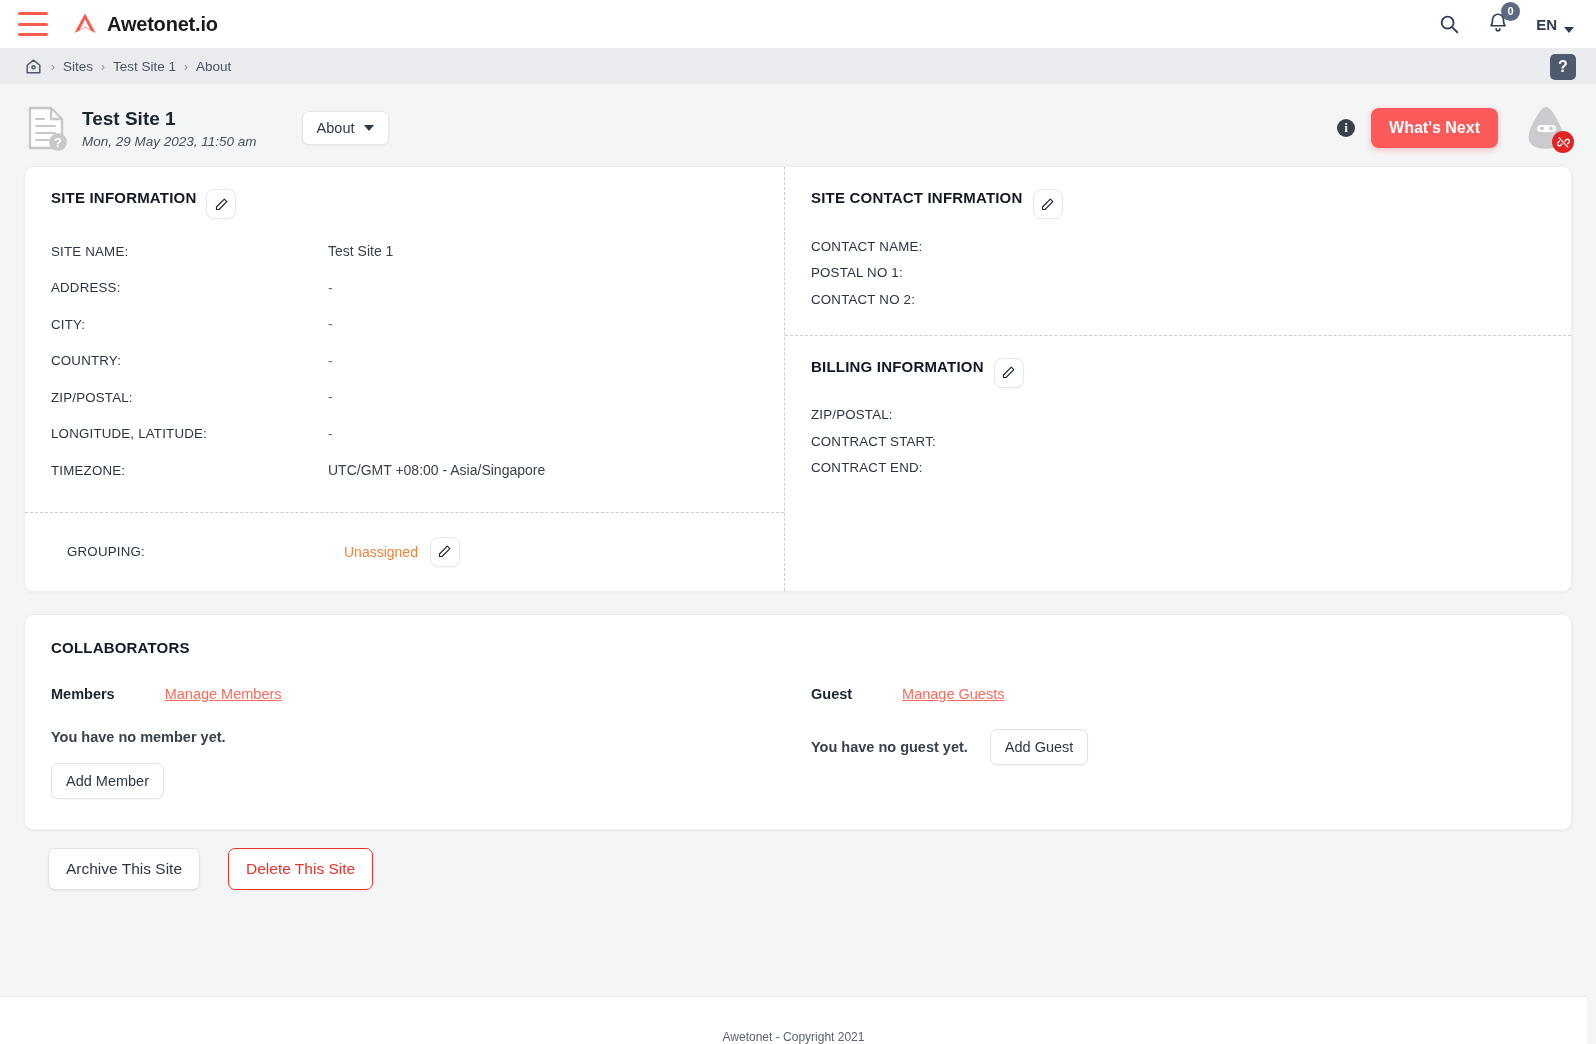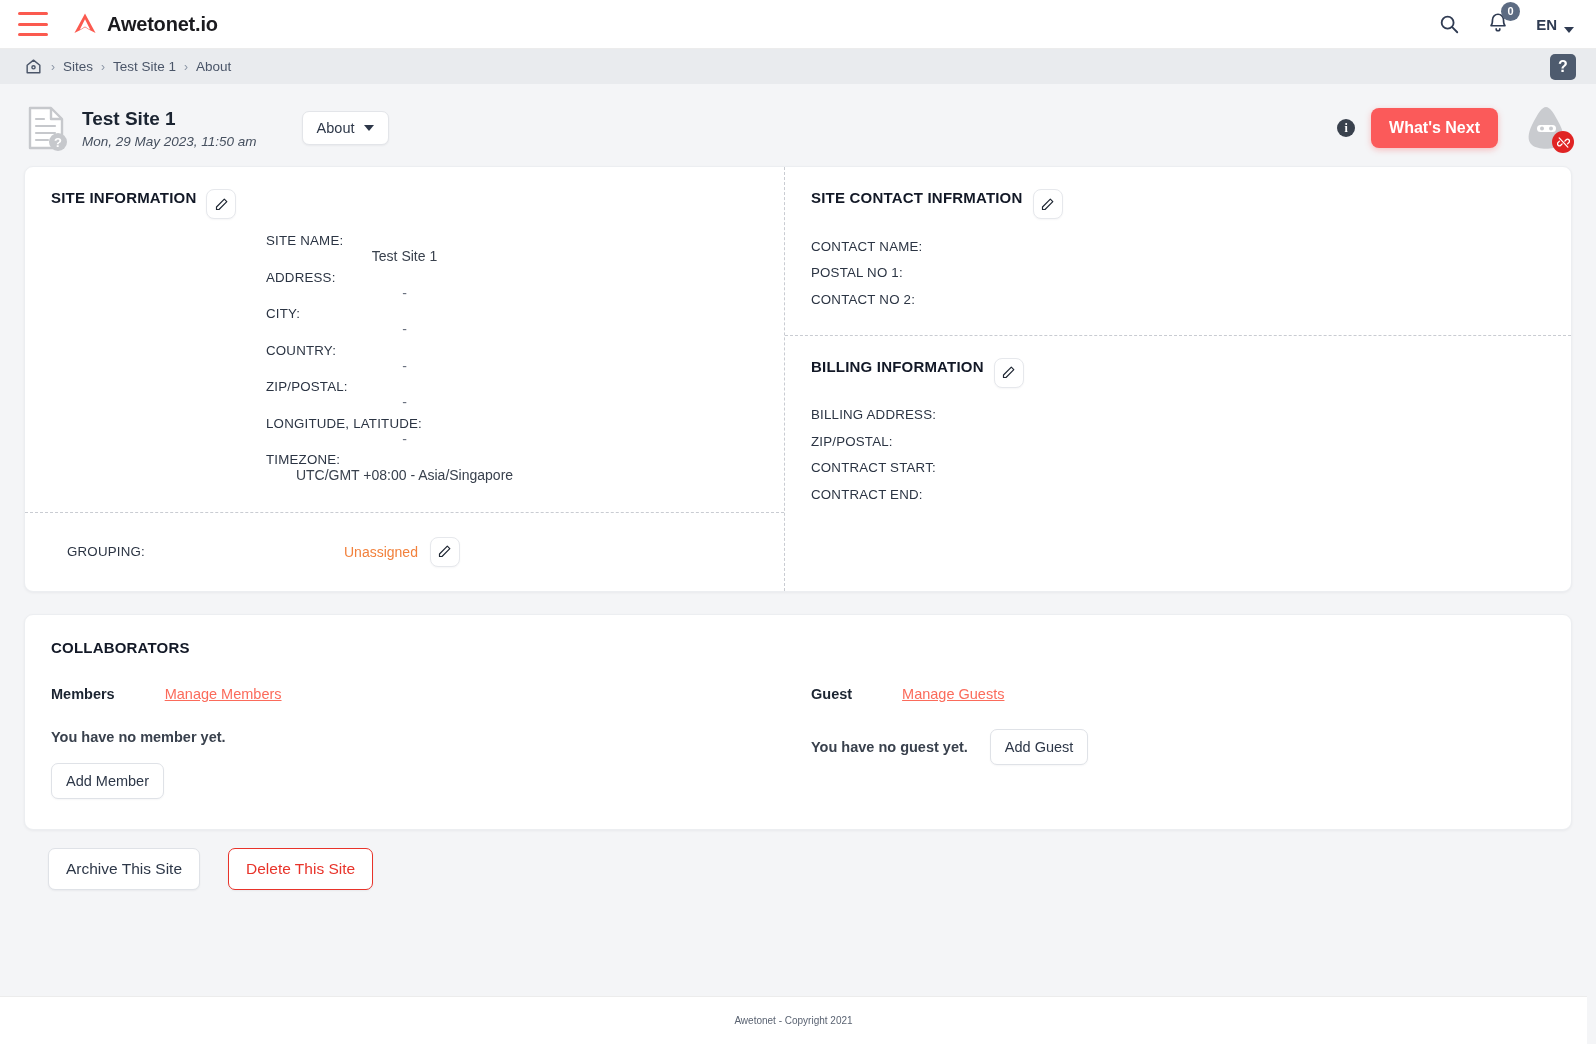--- a/index.html
+++ b/index.html
@@ -107,21 +107,21 @@
     display:flex;align-items:center;justify-content:center;cursor:pointer;
     box-shadow:0 1px 2px rgba(16,24,40,.04);
   }
 
   .rows{ padding:10px 26px 0 26px; }
   .row{ display:flex; align-items:center; }
   .row-lbl{ width:277px; font-size:13.3px; color:#2b3443; letter-spacing:.2px; }
   .row-val{ font-size:14px; color:#39414d; }
   .row-dash{ color:#6b7280; }
 
-  .rows-wide .row{ height:36.5px;flex-direction:column; }
+  .rows-wide .row{ height:36.5px; }
   .rows-tight .row{ height:26.5px; }
   .rows-tight .row-lbl{ width:277px; }
 
   .divider-h{ border-top:1px dashed #c9ccd2; }
   .grouping-area{ padding:24px 42px; }
   .grouping-val{ color:#f2813c; font-size:14px; }
   .grouping-wrap{ display:flex; align-items:center; gap:12px; }
 
   
   .collab-card{ margin-top:22px; padding:24px 26px 30px 26px; }
@@ -147,22 +147,22 @@
     font-size:15.5px;color:#2d3748;cursor:pointer;box-shadow:0 1px 2px rgba(16,24,40,.05);
   }
   .btn-delete{
     background:#fff;border:1px solid #e8332a;border-radius:7px;padding:11px 17px;
     font-size:15.5px;color:#e8332a;cursor:pointer;box-shadow:0 1px 2px rgba(16,24,40,.05);
   }
 
   
   .footer{
     position:absolute; left:0; right:9px; bottom:0; height:48px; background:#fff;
-    display:flex; align-items:center; justify-content:center;
-    font-size:10px; color:#5a6372; border-top:1px solid #ececec;
+    display:flex; align-items:flex-end; justify-content:center;
+    font-size:12px; color:#5a6372; border-top:1px solid #ececec;
   }
 </style>
 </head>
 <body>
 
 <div class="topbar">
   <div class="hamburger">
     <span></span>
       <span></span>
       <span></span>
@@ -358,24 +358,20 @@
         <div class="sec-head">
           <span class="sec-title">BILLING INFORMATION</span>
           <button class="pencil-btn">
             <svg width="15" height="15" viewBox="0 0 24 24" fill="none" stroke="#1f2733" stroke-width="1.9" stroke-linecap="round" stroke-linejoin="round">
               <path d="M16.5 3.5 20.5 7.5 8 20H4v-4z"></path>
             </svg>
           </button>
         </div>
         <div class="rows rows-tight">
           <div class="row">
-            <span class="row-lbl">BILLING ADDRESS:</span>
-            <span class="row-val"></span>
-          </div>
-          <div class="row">
             <span class="row-lbl">ZIP/POSTAL:</span>
             <span class="row-val"></span>
           </div>
           <div class="row">
             <span class="row-lbl">CONTRACT START:</span>
             <span class="row-val"></span>
           </div>
           <div class="row">
             <span class="row-lbl">CONTRACT END:</span>
             <span class="row-val"></span>

